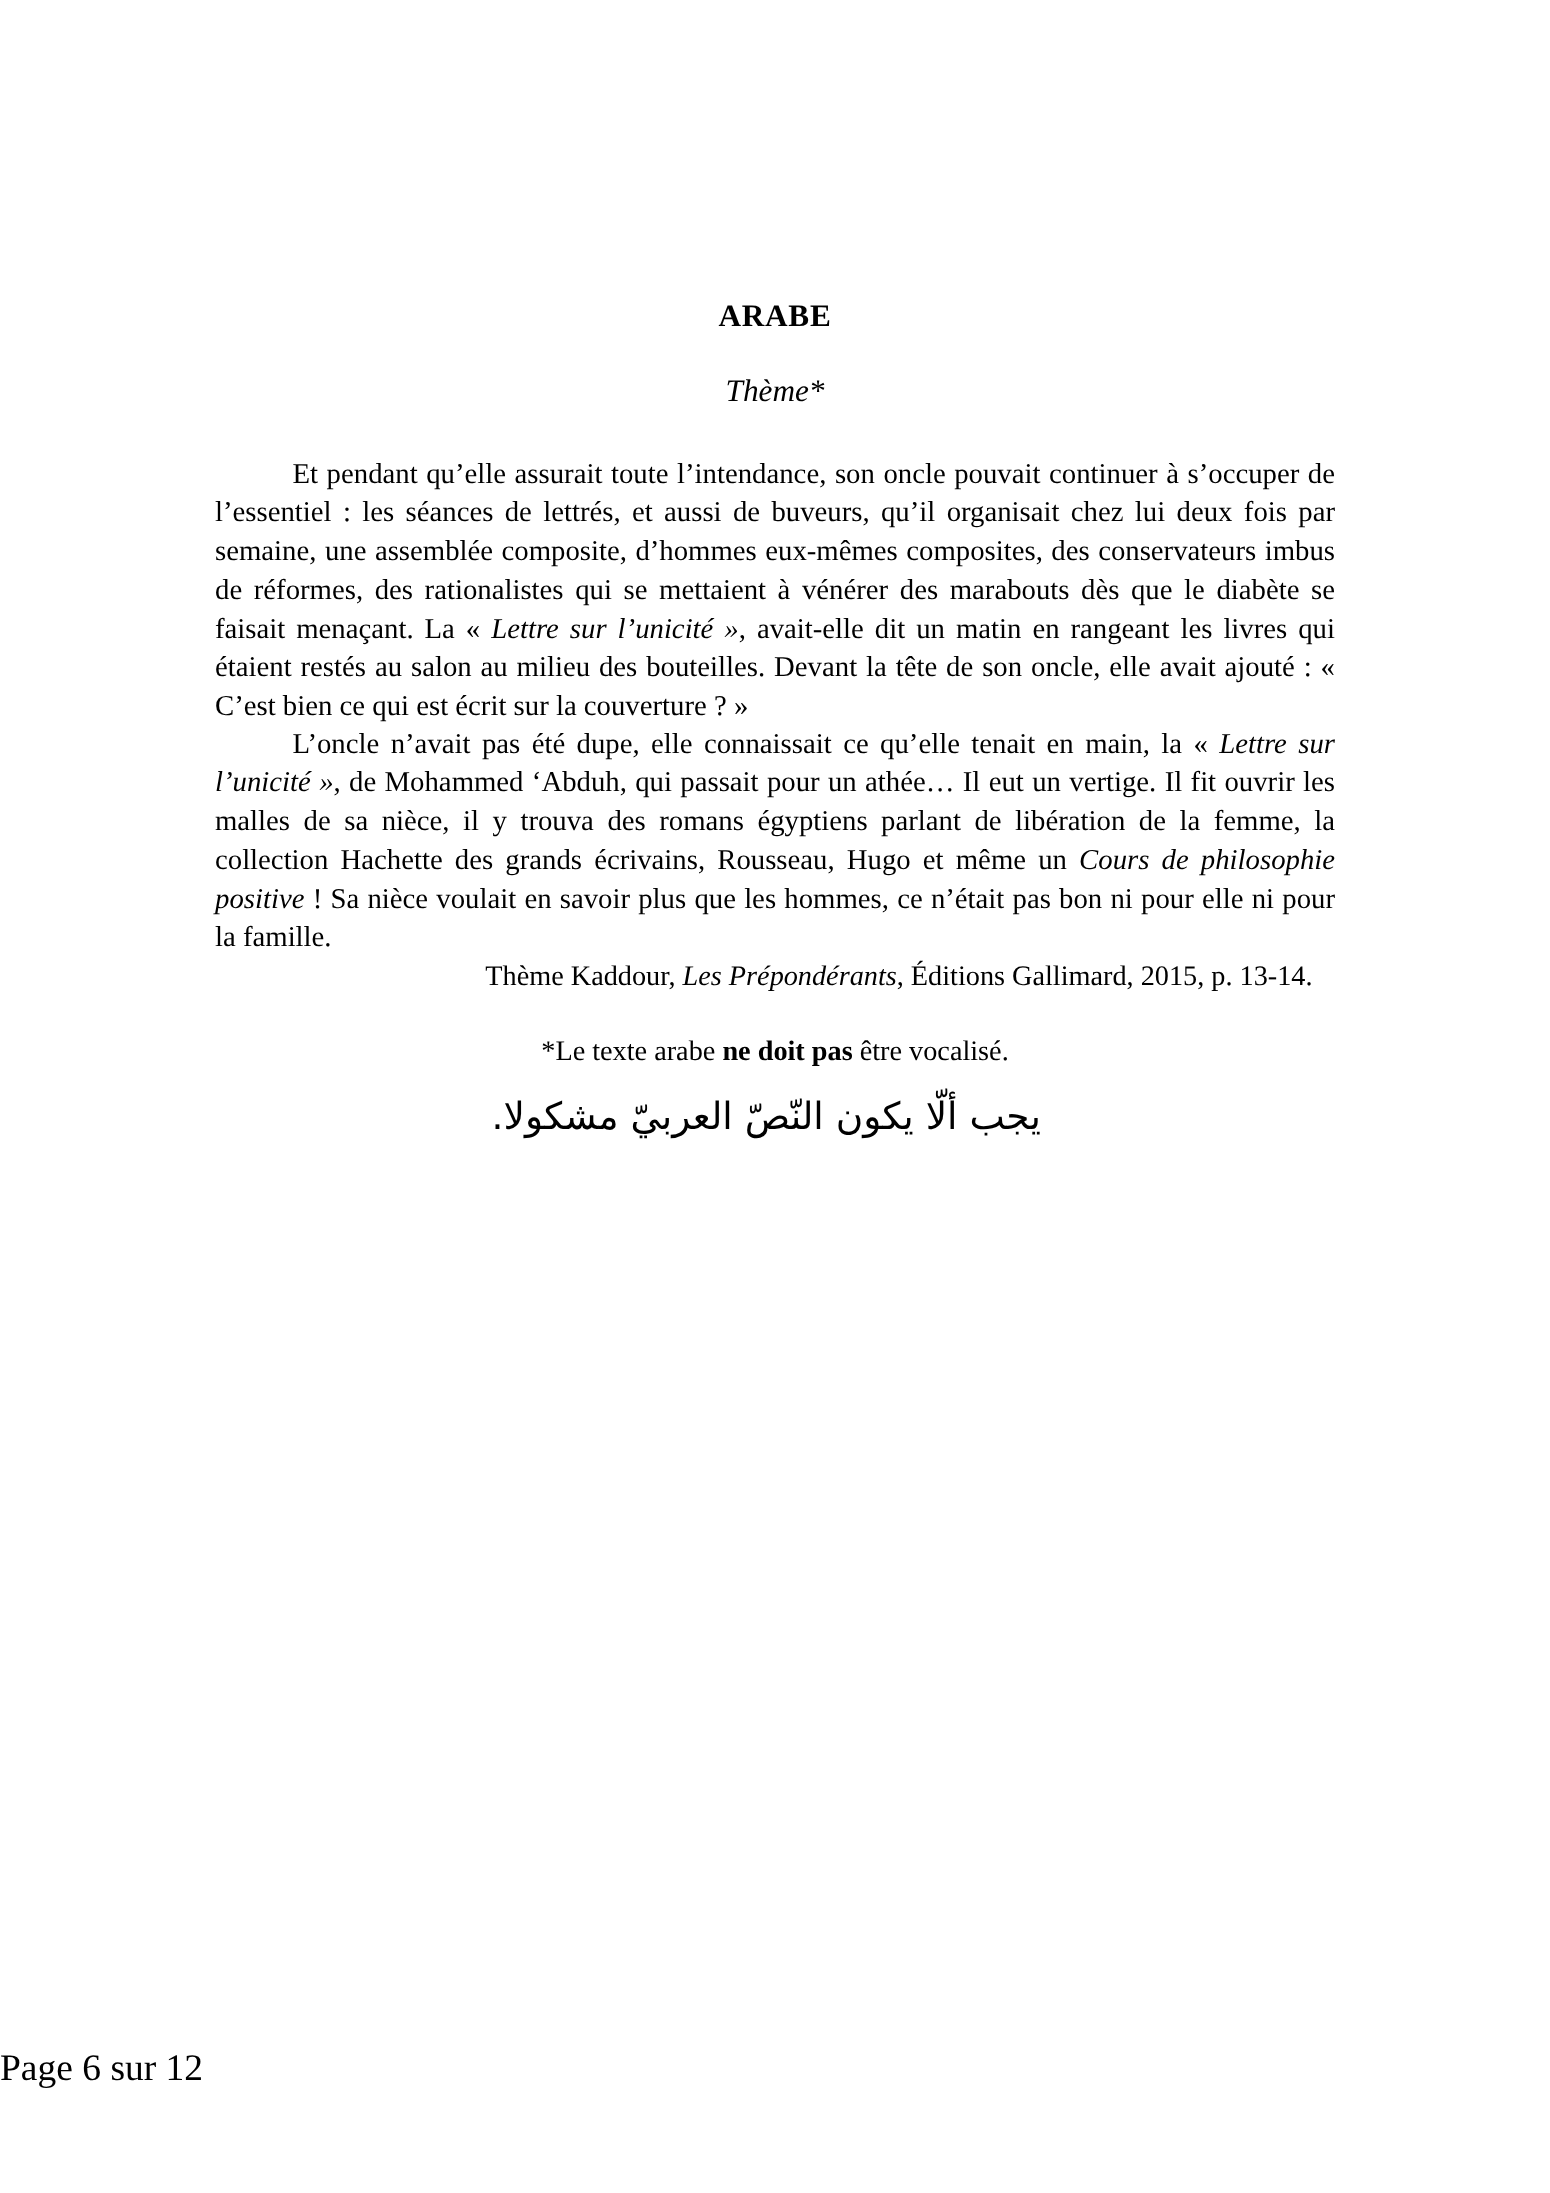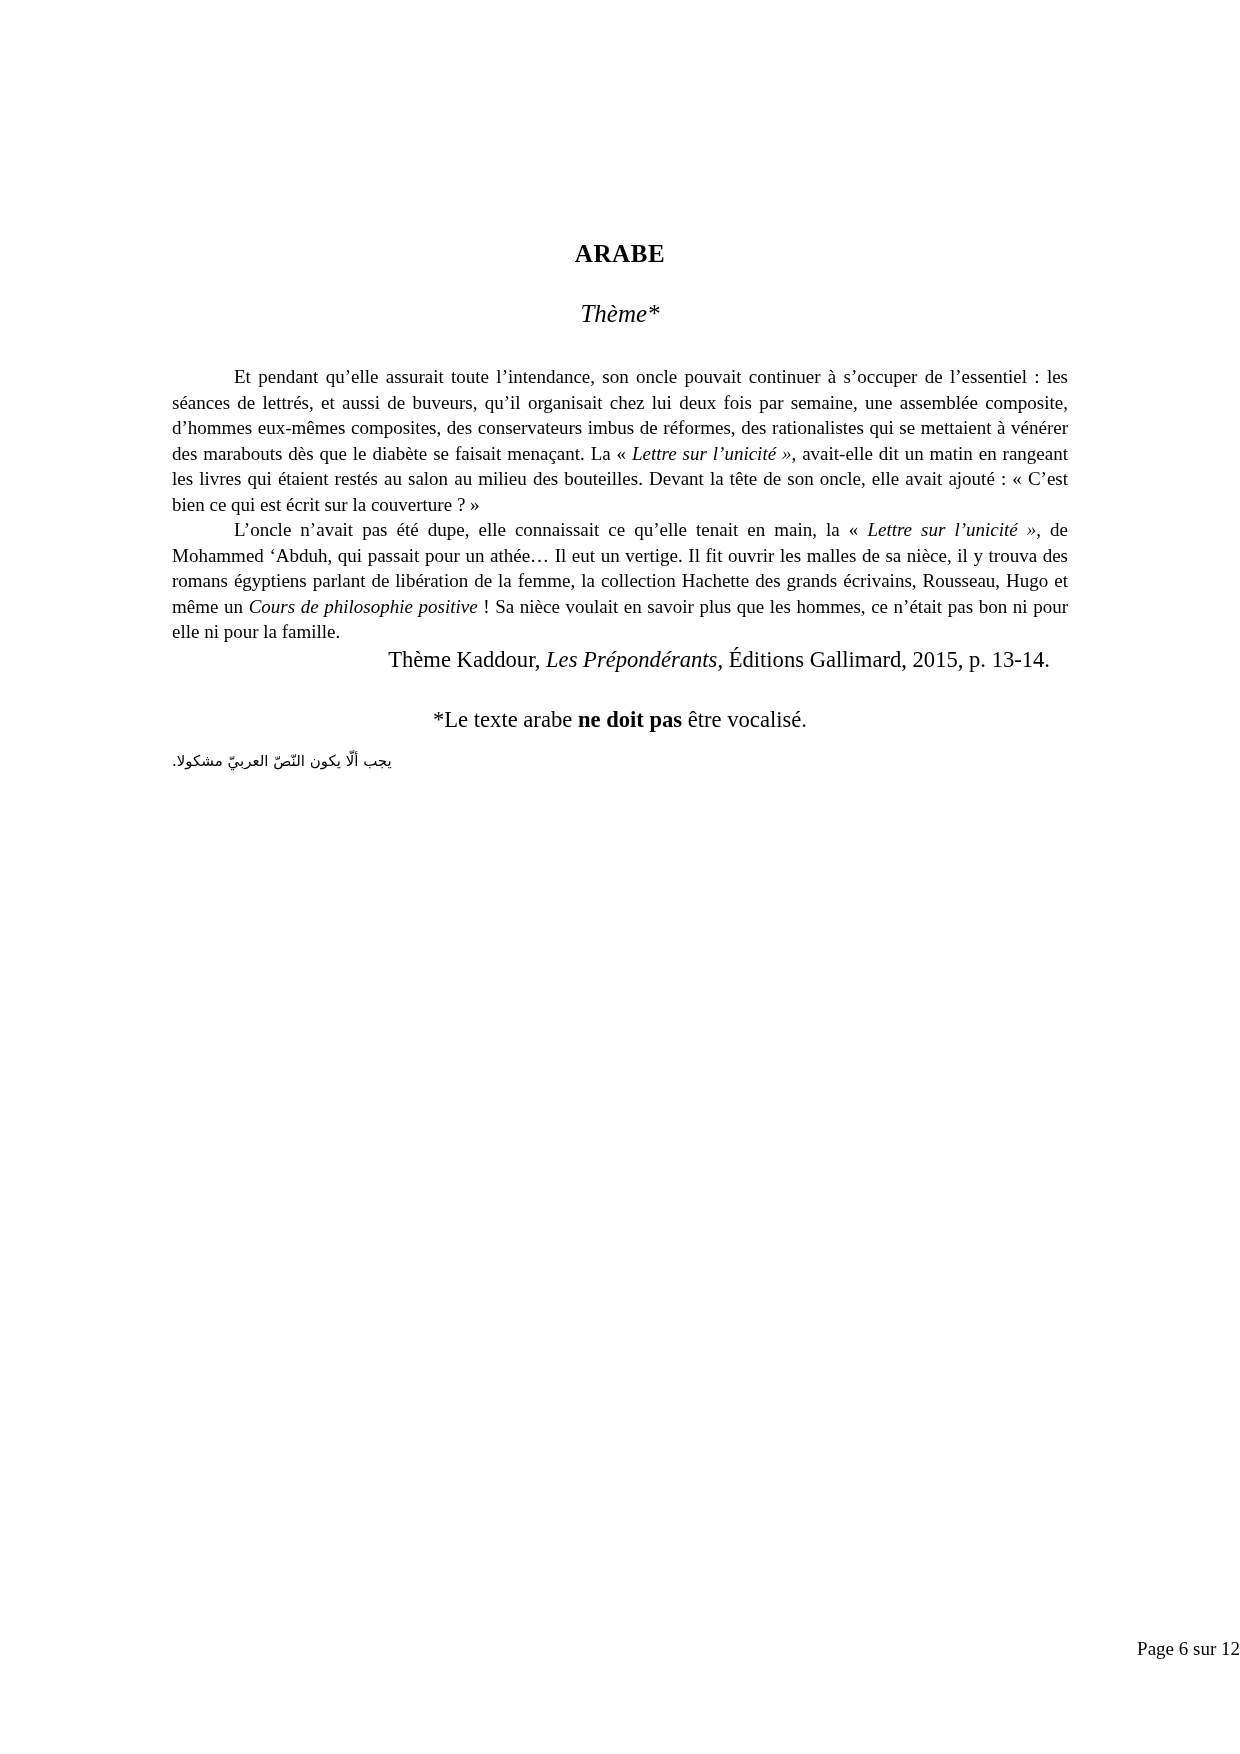--- a/index.html
+++ b/index.html
@@ -38,21 +38,21 @@
   }
   .doc-subtitle {
     text-align: center;
     font-style: italic;
     font-size: 25px;
     margin: 32px 0 0 0;
   }
   .doc-subtitle .under {
   }
   .body-text {
-    font-size: 19px;
+    font-size: 23px;
     line-height: 1.345;
     text-align: justify;
     margin: 36px 0 0 0;
     hyphens: none;
   }
   .body-text p {
     margin: 0;
     text-indent: 62px;
   }
   .attribution {
@@ -65,35 +65,35 @@
   .note {
     font-size: 22.6px;
     line-height: 1.345;
     margin: 30px 0 0 0;
     text-align: center;
   }
   .note b {
     font-weight: bold;
   }
   .arabic-note {
-    font-size: 15px;
+    font-size: 30px;
     direction: rtl;
-    text-align: left;
+    text-align: center;
     margin: 14px 0 0 0;
     padding-right: 14px;
     font-family: "DejaVu Sans", sans-serif;
     line-height: 1.5;
   }
   .footer {
     position: absolute;
     left: 0;
     top: 1638px;
     width: 1240px;
-    text-align: right;
-    font-size: 19px;
+    text-align: left;
+    font-size: 30px;
   }
   i { font-style: italic; }
 </style>
 </head>
 <body>
 
 <div class="page">
   <div class="content">
 
     <div class="doc-title">ARABE</div>

